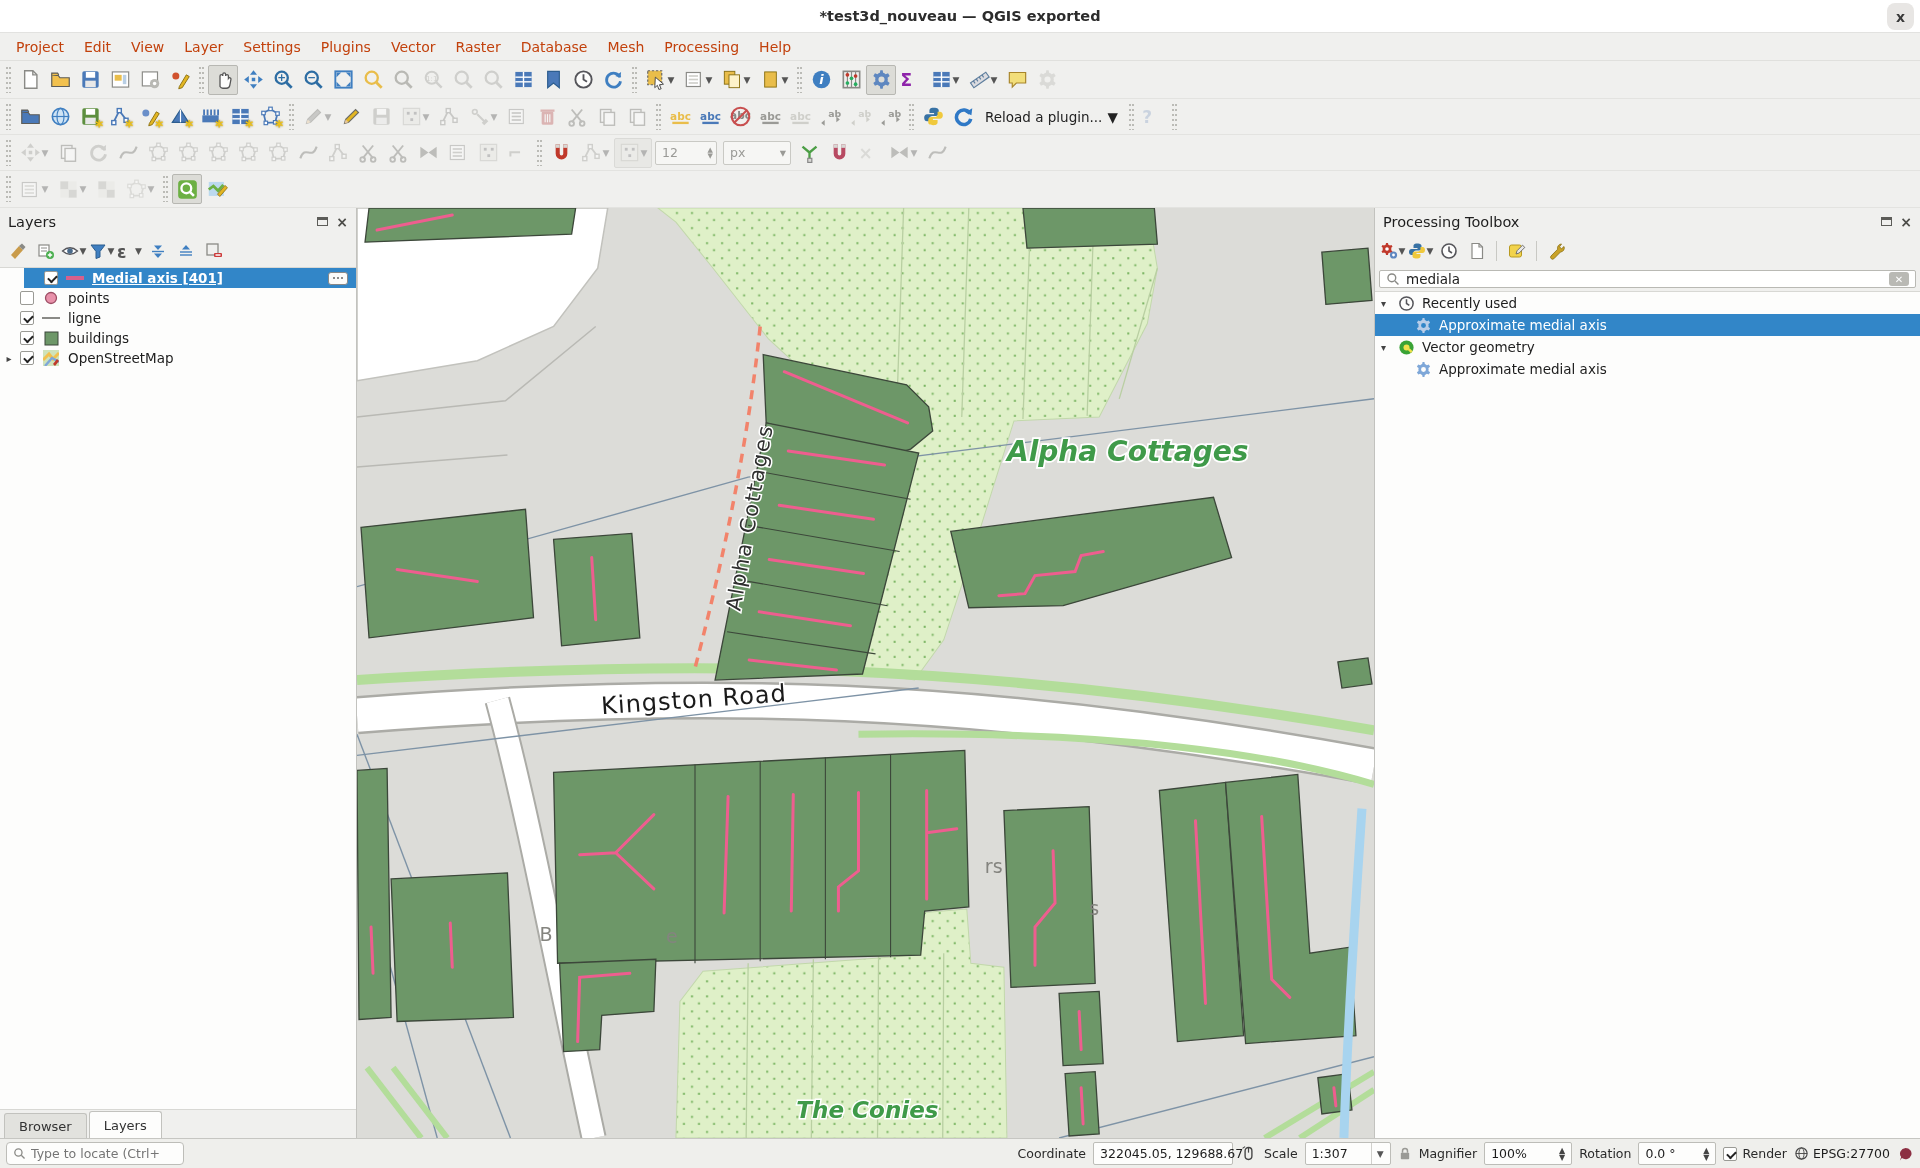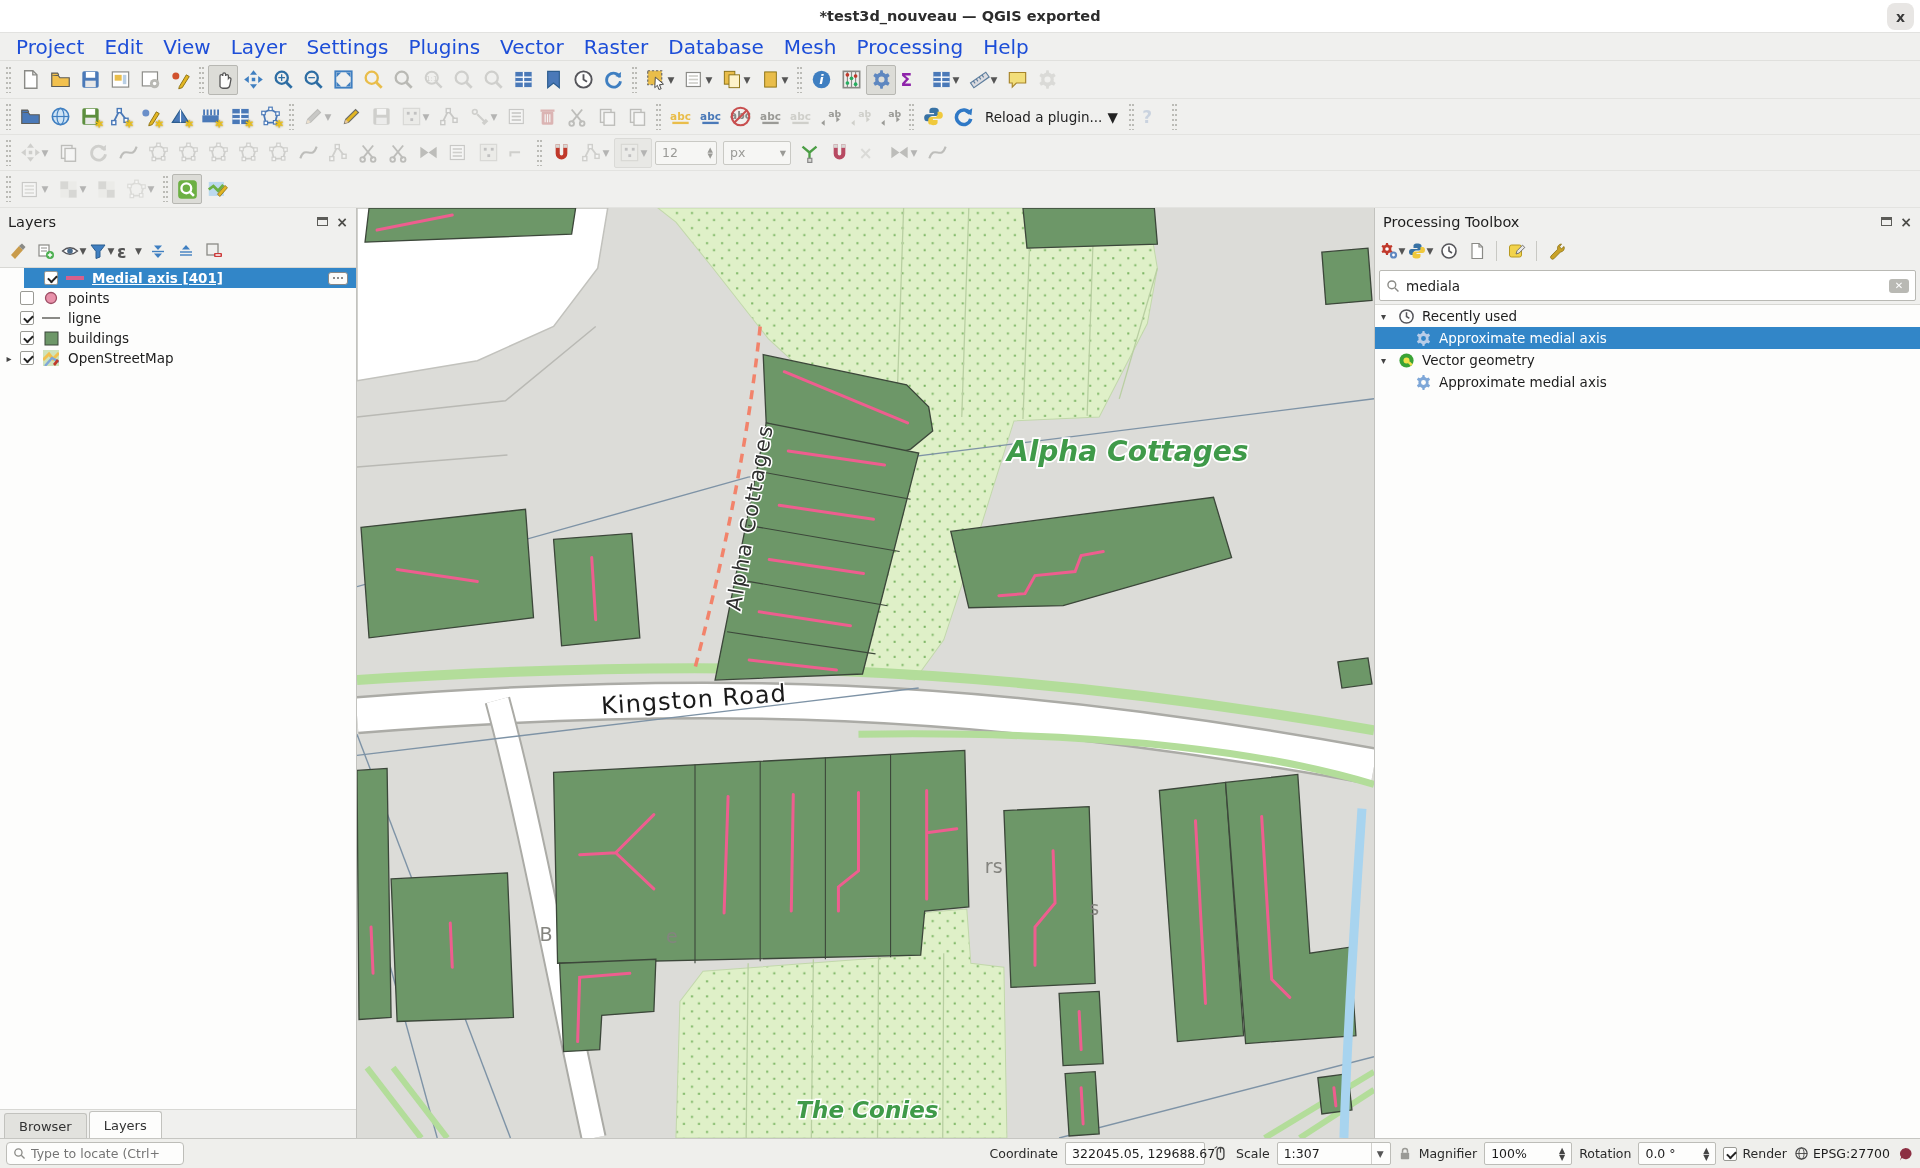--- a/index.html
+++ b/index.html
@@ -7,21 +7,21 @@
   body { font-family:"DejaVu Sans","Liberation Sans",sans-serif; font-size:14px; color:#1d1d1d; background:#efefed; }
   .app { width:1920px; height:1168px; display:flex; flex-direction:column; }
 
   
   .titlebar { height:33px; background:#ffffff; display:flex; align-items:center; justify-content:center; position:relative; border-bottom:1px solid #e2e2e0; flex:0 0 auto; }
   .titlebar .wtitle { font-weight:bold; font-size:14.5px; color:#2c2c2c; }
   .winclose { position:absolute; right:6px; top:3px; width:27px; height:27px; background:#e8e6e4; border-radius:8px; display:flex; align-items:center; justify-content:center; font-weight:bold; color:#3a3a3a; font-size:14px; cursor:default; }
 
   
   .menubar { height:28px; background:#f0f0ee; display:flex; align-items:center; padding-left:6px; border-bottom:1px solid #e0e0dd; flex:0 0 auto; }
-  .menuitem { padding:3px 10px; font-size:20px; color:#1d4ed8; border-radius:2px;text-align:center; }
+  .menuitem { padding:3px 10px; font-size:14px; color:#c2410c; border-radius:2px;text-align:center; }
 
   
   .tbrow { display:flex; align-items:center; padding:2px 2px; border-bottom:1px solid #e3e3e0; background:#f0f0ee; flex:0 0 auto; }
   .tbrow1{ height:38px; } .tbrow2{ height:36px; } .tbrow3{ height:36px; } .tbrow4{ height:37px; }
   .tb { width:30px; height:30px; display:flex; align-items:center; justify-content:center; border:1px solid transparent; border-radius:2px; position:relative; flex:0 0 auto; }
   .tb svg { width:21px; height:21px; }
   .tb.pressed { background:#dddddab3; border:1px solid #b7b7b2; background:#dcdcd7; }
   .tb.disabled { opacity:.38; }
   .tb .dd { font-size:9px; color:#555; margin-left:1px; }
   .tb.hasdd { width:38px; }
@@ -57,21 +57,21 @@
   .cb.on:after { content:""; position:absolute; left:3px; top:3px; width:7px; height:4px; border-left:2px solid #222; border-bottom:2px solid #222; transform:rotate(-45deg); }
   .lname { white-space:nowrap; }
   .lname.bold { font-weight:bold; text-decoration:underline; }
   .lname.it { }
   .lsym { width:22px; display:flex; justify-content:center; flex:0 0 auto; }
   .membadge { margin-left:auto; margin-right:8px; width:20px; height:13px; background:#fbfbfa; border:1px solid #888; border-radius:3px; display:flex; align-items:center; justify-content:center; gap:1.5px; }
   .membadge i { width:2.5px; height:2.5px; background:#666; border-radius:50%; }
 
   
   .searchrow { padding:3px 4px; flex:0 0 auto; }
-  .searchbox { height:31px; background:#fff; border:1px solid #b9b9b4; border-radius:2px; display:flex; align-items:center; padding:0 6px; gap:6px; }
+  .searchbox { height:18px; background:#fff; border:1px solid #b9b9b4; border-radius:2px; display:flex; align-items:center; padding:0 6px; gap:6px; }
   .searchbox input { border:none; outline:none; flex:1; font-size:13.5px; font-family:inherit; color:#1d1d1d; background:transparent; }
   .clearbtn { width:20px; height:14px; background:#b9b9b4; border-radius:3px; color:#fff; font-size:10px; display:flex; align-items:center; justify-content:center; font-weight:bold; }
   .prow { height:22px; display:flex; align-items:center; gap:7px; font-size:13.5px; padding-left:6px; }
   .prow.child { padding-left:40px; }
   .prow.sel { background:#3286c8; color:#fff; }
   .prow .expander { width:10px; font-size:10px; color:#444; }
   .picon { width:17px; height:17px; display:flex; align-items:center; justify-content:center; flex:0 0 auto; }
 
   
   .mapwrap { flex:1 1 auto; position:relative; background:#dcdcd8; min-width:0; }
@@ -1520,21 +1520,21 @@
     <div class="sbright">
       <span class="sblabel">Coordinate</span>
       <div class="sbinput" style="width:140px;">322045.05, 129688.67</div>
       <svg width="17" height="17" viewBox="0 0 20 20">
           <rect x="6" y="3" width="8" height="14" rx="4" fill="none" stroke="#444" stroke-width="1.6"></rect>
           <line x1="10" y1="3" x2="10" y2="9" stroke="#444" stroke-width="1.4"></line>
           <line x1="3" y1="4" x2="6" y2="2" stroke="#444" stroke-width="1.2"></line>
         </svg>
 
       <span class="sblabel">Scale</span>
-      <div class="sbinput sbcombo" style="width:114px;">
+      <div class="sbinput sbcombo" style="width:86px;">
         <span>1:307</span>
         <span class="sbdd">▼</span>
       </div>
       <svg width="14" height="15" viewBox="0 0 16 18">
           <rect x="3" y="8" width="10" height="8" rx="1" fill="#9a9a96"></rect>
           <path d="M5,8 V6 a3,3 0 0 1 6,0 V8" fill="none" stroke="#9a9a96" stroke-width="1.8"></path>
         </svg>
 
       <span class="sblabel">Magnifier</span>
       <div class="sbinput sbspin" style="width:88px;">

